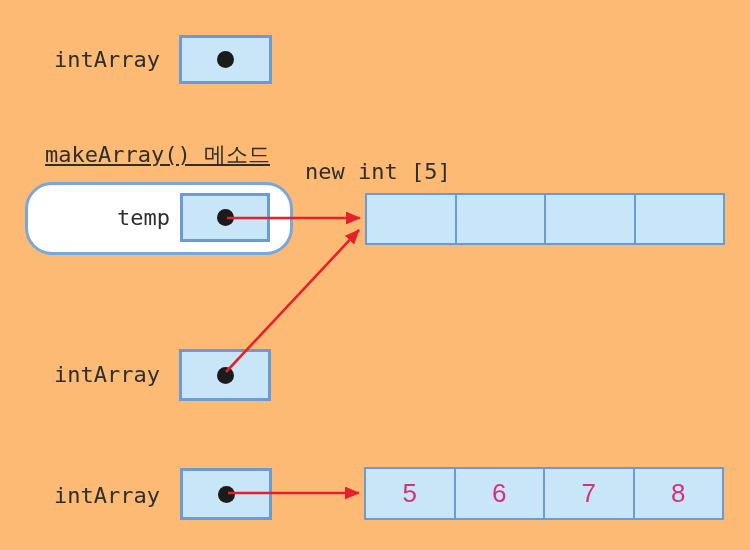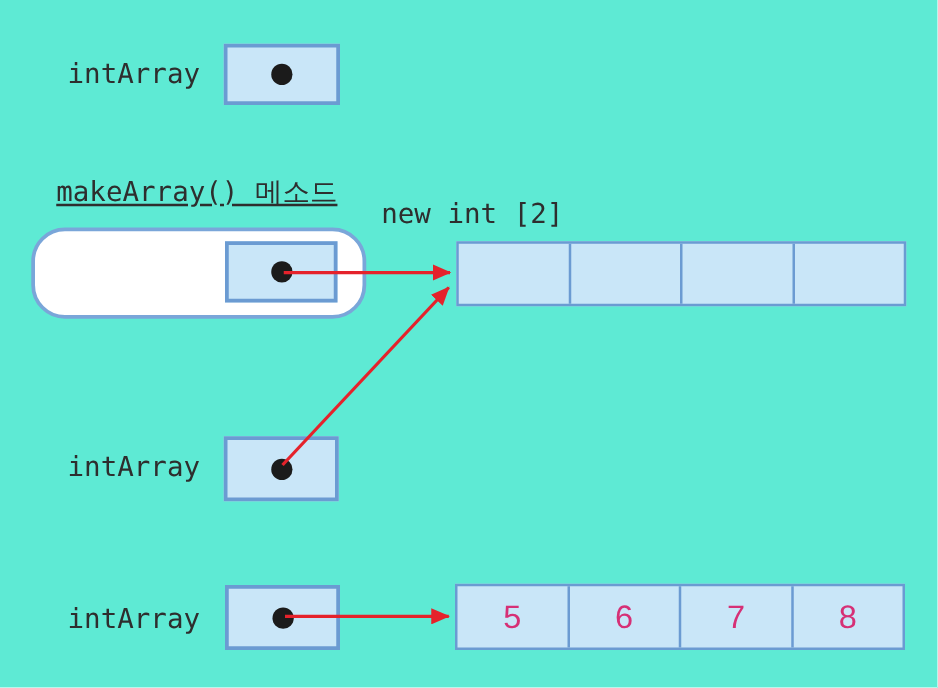--- a/index.html
+++ b/index.html
@@ -10,21 +10,21 @@
     --value: #d63076;
     --text: #2e2e2e;
     --dot: #1b1b1b;
   }
   * { margin: 0; padding: 0; box-sizing: border-box; }
   html, body { background: #fff; }
   .canvas {
     position: relative;
     width: 750px;
     height: 550px;
-    background: #5eead4;
+    background: #fdba74;
     overflow: hidden;
     font-family: "DejaVu Sans Mono", monospace;
   }
   .lbl {
     position: absolute;
     font-family: "DejaVu Sans Mono", monospace;
     font-size: 22px;
     line-height: 30px;
     color: var(--text);
     white-space: pre;
@@ -88,25 +88,26 @@
 
 <div class="canvas">
 
   <span class="lbl right" style="left:40px; top:45px; width:120px;">intArray</span>
   <div class="refbox top">
     <span class="dot"></span>
   </div>
 
   <span class="lbl" style="left:45px; top:140px;text-decoration:underline;">makeArray() 메소드</span>
   <div class="frame"></div>
+  <span class="lbl right" style="left:90px; top:203px; width:80px;">temp</span>
   <div class="refbox temp">
     <span class="dot"></span>
   </div>
 
-  <span class="lbl" style="left:305px; top:157px;">new int [2]</span>
+  <span class="lbl" style="left:305px; top:157px;">new int [5]</span>
   <div class="array new-arr">
     <div class="cell"></div>
     <div class="cell"></div>
     <div class="cell"></div>
     <div class="cell"></div>
   </div>
 
   <span class="lbl right" style="left:40px; top:360px; width:120px;">intArray</span>
   <div class="refbox mid">
     <span class="dot"></span>

